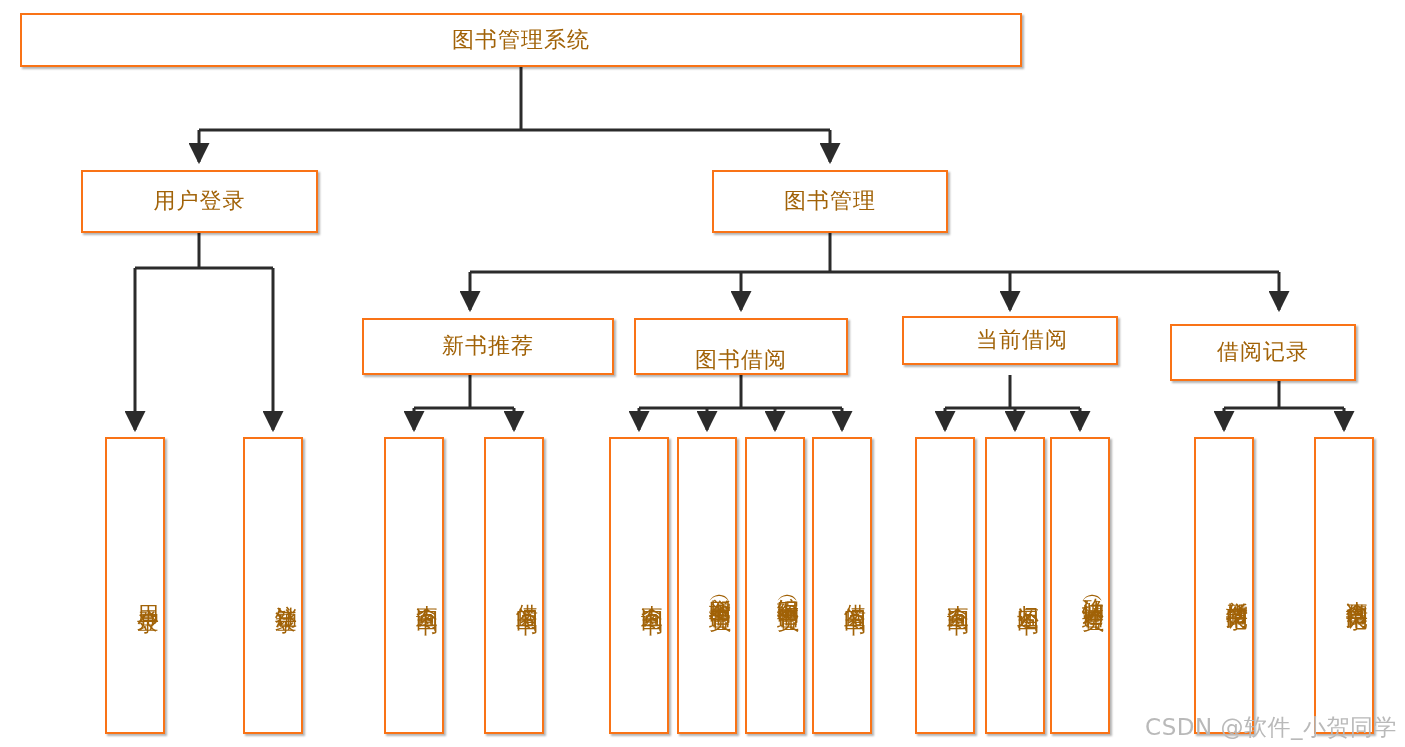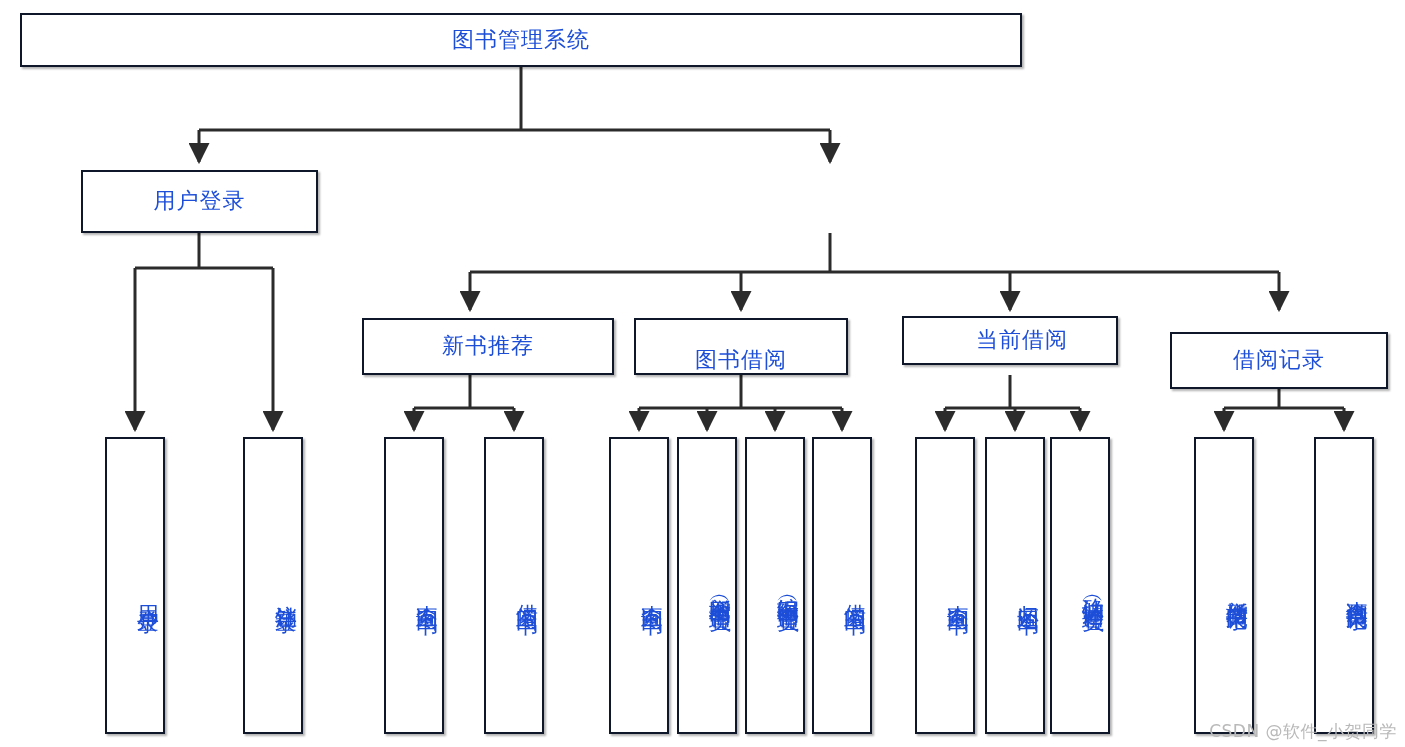--- a/index.html
+++ b/index.html
@@ -22,26 +22,26 @@
     left: 0;
     top: 0;
     width: 1405px;
     height: 747px;
     pointer-events: none;
   }
   .node {
     position: absolute;
     box-sizing: border-box;
     background: #ffffff;
-    border: 2px solid #0f172a;
+    border: 2px solid #f97316;
     box-shadow: 2px 2px 2px rgba(0,0,0,0.30);
     display: flex;
     align-items: center;
     justify-content: center;
-    color: #1d4ed8;
+    color: #a16207;
   }
   .node.horiz {
     font-size: 22px;
     letter-spacing: 1px;
     line-height: 1.2;
   }
   .node.vert {
     writing-mode: vertical-rl;
     text-orientation: upright;
     font-size: 22px;
@@ -55,21 +55,21 @@
     letter-spacing: 2px;
   }
   .node-label {
     display: block;
     white-space: nowrap;
   }
   .watermark {
     position: absolute;
     right: 8px;
     bottom: 4px;
-    font-size: 17px;
+    font-size: 23px;
     color: #b9b9b9;
     letter-spacing: 0.5px;
     white-space: nowrap;
     margin-left: 29px;
   }
 </style>
 </head>
 <body>
 
 <div id="canvas">
@@ -125,34 +125,37 @@
   </svg>
 
   <div class="node horiz" style="left:20px; top:13px; width:1002px; height:54px;">
     <span class="node-label">图书管理系统</span>
   </div>
 
   <div class="node horiz" style="left:81px; top:170px; width:237px; height:63px;">
     <span class="node-label">用户登录</span>
   </div>
 
+  <div class="node horiz" style="left:712px; top:170px; width:236px; height:63px;">
+    <span class="node-label">图书管理</span>
+  </div>
 
   <div class="node horiz" style="left:362px; top:318px; width:252px; height:57px;">
     <span class="node-label">新书推荐</span>
   </div>
 
   <div class="node horiz" style="left:634px; top:318px; width:214px; height:57px;align-items:flex-end;">
     <span class="node-label">图书借阅</span>
   </div>
 
   <div class="node horiz" style="left:902px; top:316px; width:216px; height:49px;padding-left:24px;">
     <span class="node-label">当前借阅</span>
   </div>
 
-  <div class="node horiz" style="left:1170px; top:332px; width:218px; height:57px;align-items:center;">
+  <div class="node horiz" style="left:1170px; top:324px; width:186px; height:57px;align-items:center;">
     <span class="node-label">借阅记录</span>
   </div>
 
   <div class="node vert" style="left:105px; top:437px; width:60px; height:297px;">
     <span class="node-label">用户登录</span>
   </div>
 
   <div class="node vert" style="left:243px; top:437px; width:60px; height:297px;">
     <span class="node-label">注销登录</span>
   </div>

